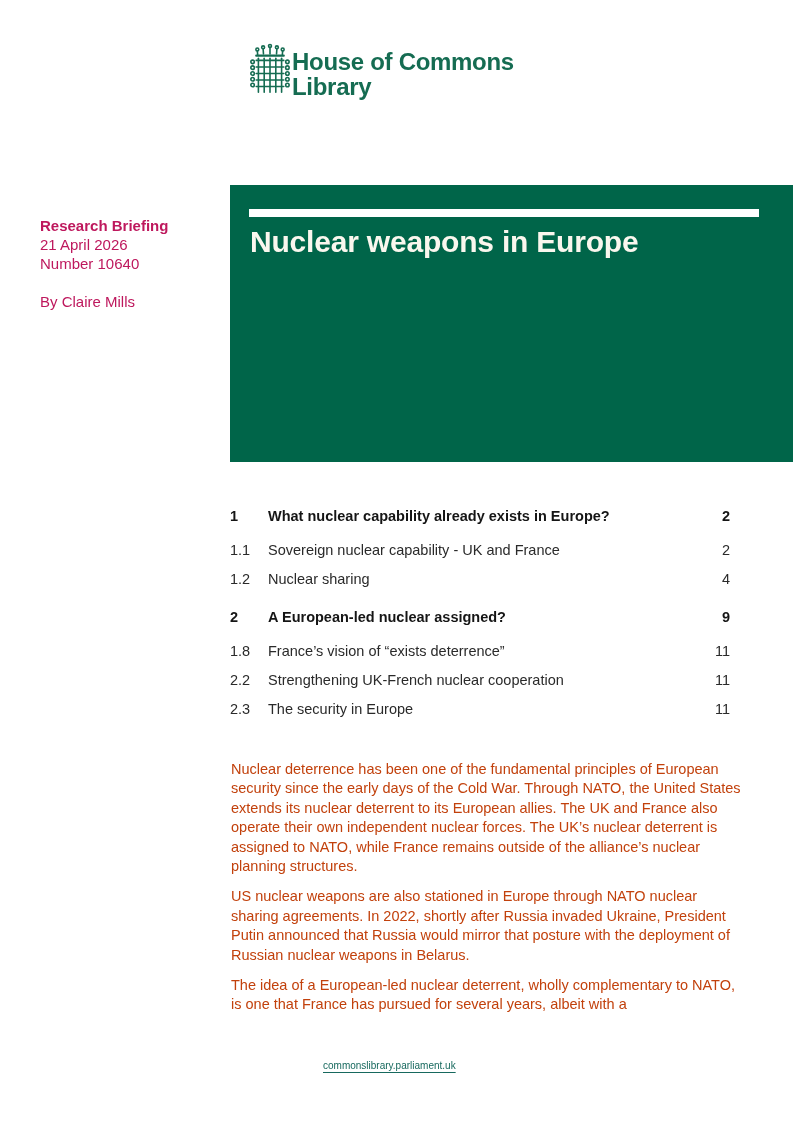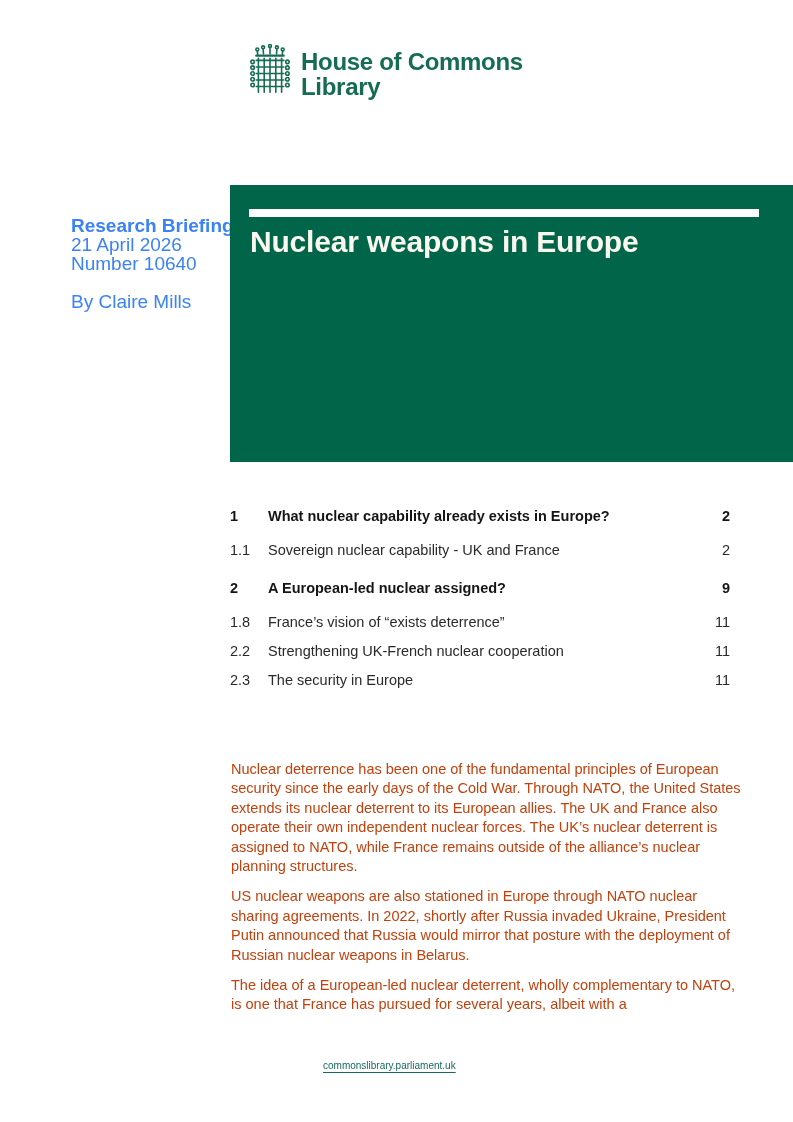--- a/index.html
+++ b/index.html
@@ -13,42 +13,40 @@
     overflow: hidden;
   }
 
   
   .logo {
     position: absolute;
     left: 248px;
     top: 42px;
     display: flex;
     align-items: flex-start;
-    gap: 9px;
   }
   .logo-icon { width: 44px; height: 58px; margin-top: 1px; }
   .logo-text {
     font-size: 24px;
     font-weight: 700;
     letter-spacing: -0.3px;
     line-height: 25px;
     color: #156c52;
     padding-top: 7px;
   }
 
   
   .meta {
     position: absolute;
     left: 40px;
     top: 216px;
     width: 180px;
-    color: #3b82f6;
-    font-size: 19px;
+    color: #be185d;
+    font-size: 15px;
     line-height: 19px;
-    margin-left: 31px;
   }
   .meta .type { font-weight: 700; }
   .meta .author { margin-top: 19px; }
 
   
   .banner {
     position: absolute;
     left: 230px;
     top: 185px;
     right: 0;
@@ -188,20 +186,25 @@
     <div class="toc-row section">
       <span class="toc-num">1</span>
       <span class="toc-title">What nuclear capability already exists in Europe?</span>
       <span class="toc-page">2</span>
     </div>
     <div class="toc-row">
       <span class="toc-num">1.1</span>
       <span class="toc-title">Sovereign nuclear capability - UK and France</span>
       <span class="toc-page">2</span>
     </div>
+    <div class="toc-row">
+      <span class="toc-num">1.2</span>
+      <span class="toc-title">Nuclear sharing</span>
+      <span class="toc-page">4</span>
+    </div>
     <div class="toc-row section">
       <span class="toc-num">2</span>
       <span class="toc-title">A European-led nuclear assigned?</span>
       <span class="toc-page">9</span>
     </div>
     <div class="toc-row">
       <span class="toc-num">1.8</span>
       <span class="toc-title">France’s vision of “exists deterrence”</span>
       <span class="toc-page">11</span>
     </div>

